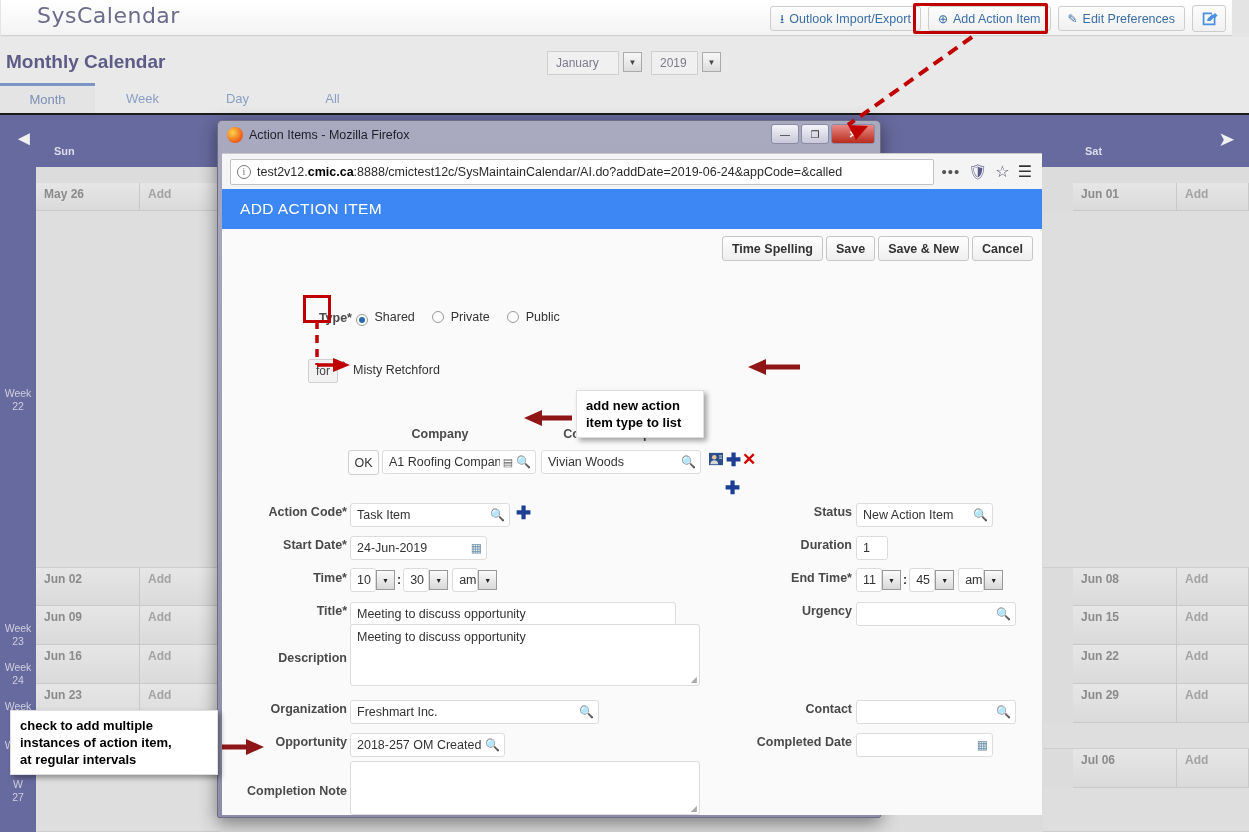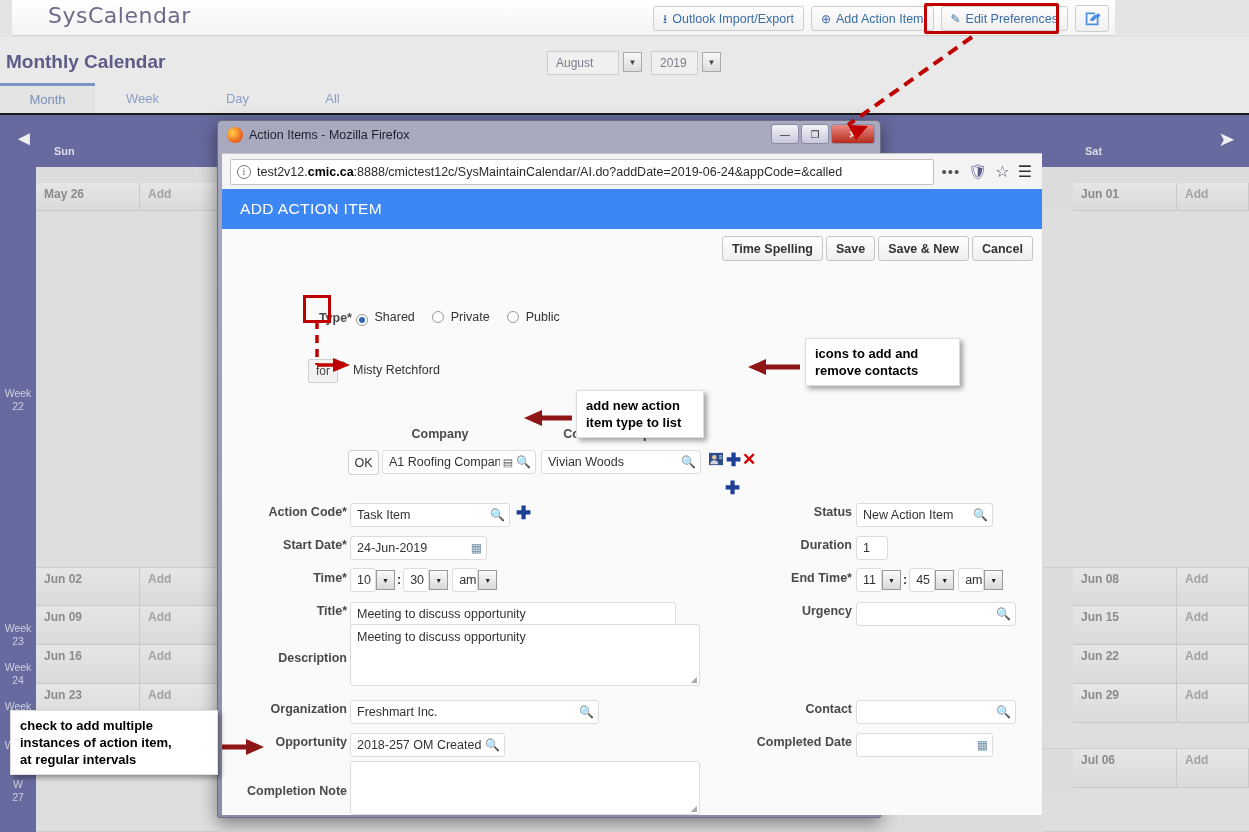--- a/index.html
+++ b/index.html
@@ -7,21 +7,21 @@
     margin: 0; padding: 0;
     width: 1249px; height: 832px;
     font-family: "Liberation Sans", sans-serif;
     overflow: hidden;
     background: #e4e4e4;
   }
   #root { position: relative; width: 1249px; height: 832px; }
 
   
   .app-header {
-    position: absolute; left: 12px; top: 0; width: 1103px; height: 36px;
+    position: absolute; left: 1px; top: 0; width: 1231px; height: 36px;
     background: linear-gradient(#ffffff, #f3f3f3);
     border-bottom: 1px solid #d0d0d0;
     text-align: right;
   }
   .app-logo {
     position: absolute; left: 36px; top: 3px;
     font-size: 22px; color: #6b6b8a; letter-spacing: .5px;
     font-family: "DejaVu Sans", sans-serif; font-weight: 400;
   }
   .hdr-btns { position: absolute; right: 6px; top: 5px; display: flex; gap: 7px; align-items: center; }
@@ -241,21 +241,21 @@
         </svg>
       </div>
     </div>
     <div class="redbox-addaction"></div>
   </div>
 
   <div class="subhdr">
     <div class="page-title">Monthly Calendar</div>
     <div class="selwrap" style="left:547px;">
       <div class="sel" style="width:72px;">
-          <span>August</span>
+          <span>January</span>
         </div>
       <div class="sel-arrow">▼</div>
     </div>
     <div class="selwrap" style="left:651px;">
       <div class="sel" style="width:47px;">
           <span>2019</span>
         </div>
       <div class="sel-arrow">▼</div>
     </div>
     <div class="tabs">
@@ -555,24 +555,20 @@
     <line x1="572" y1="418" x2="534" y2="418" stroke="#8f1616" stroke-width="5"></line>
     <polygon points="524,418 542,410 542,426" fill="#8f1616"></polygon>
 
     <line x1="222" y1="747" x2="254" y2="747" stroke="#8f1616" stroke-width="5"></line>
     <polygon points="264,747 246,739 246,755" fill="#8f1616"></polygon>
   </svg>
 
   <div class="redrect" style="left:303px; top:295px; width:28px; height:28px;"></div>
 
 
-  <div class="callout" style="left:805px; top:338px; width:155px;">
-    <div>icons to add and</div>
-    <div>remove contacts</div>
-  </div>
 
   <div class="callout" style="left:576px; top:390px; width:128px;">
     <div>add new action</div>
     <div>item type to list</div>
   </div>
 
   <div class="callout" style="left:10px; top:710px; width:208px;">
     <div>check to add multiple</div>
     <div>instances of action item,</div>
     <div>at regular intervals</div>

